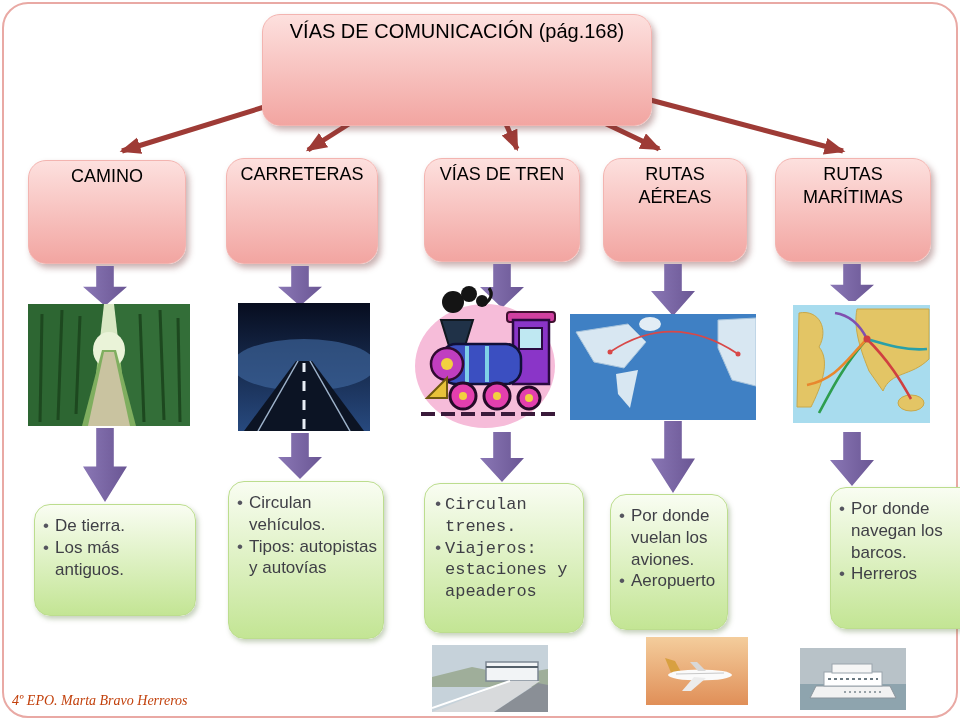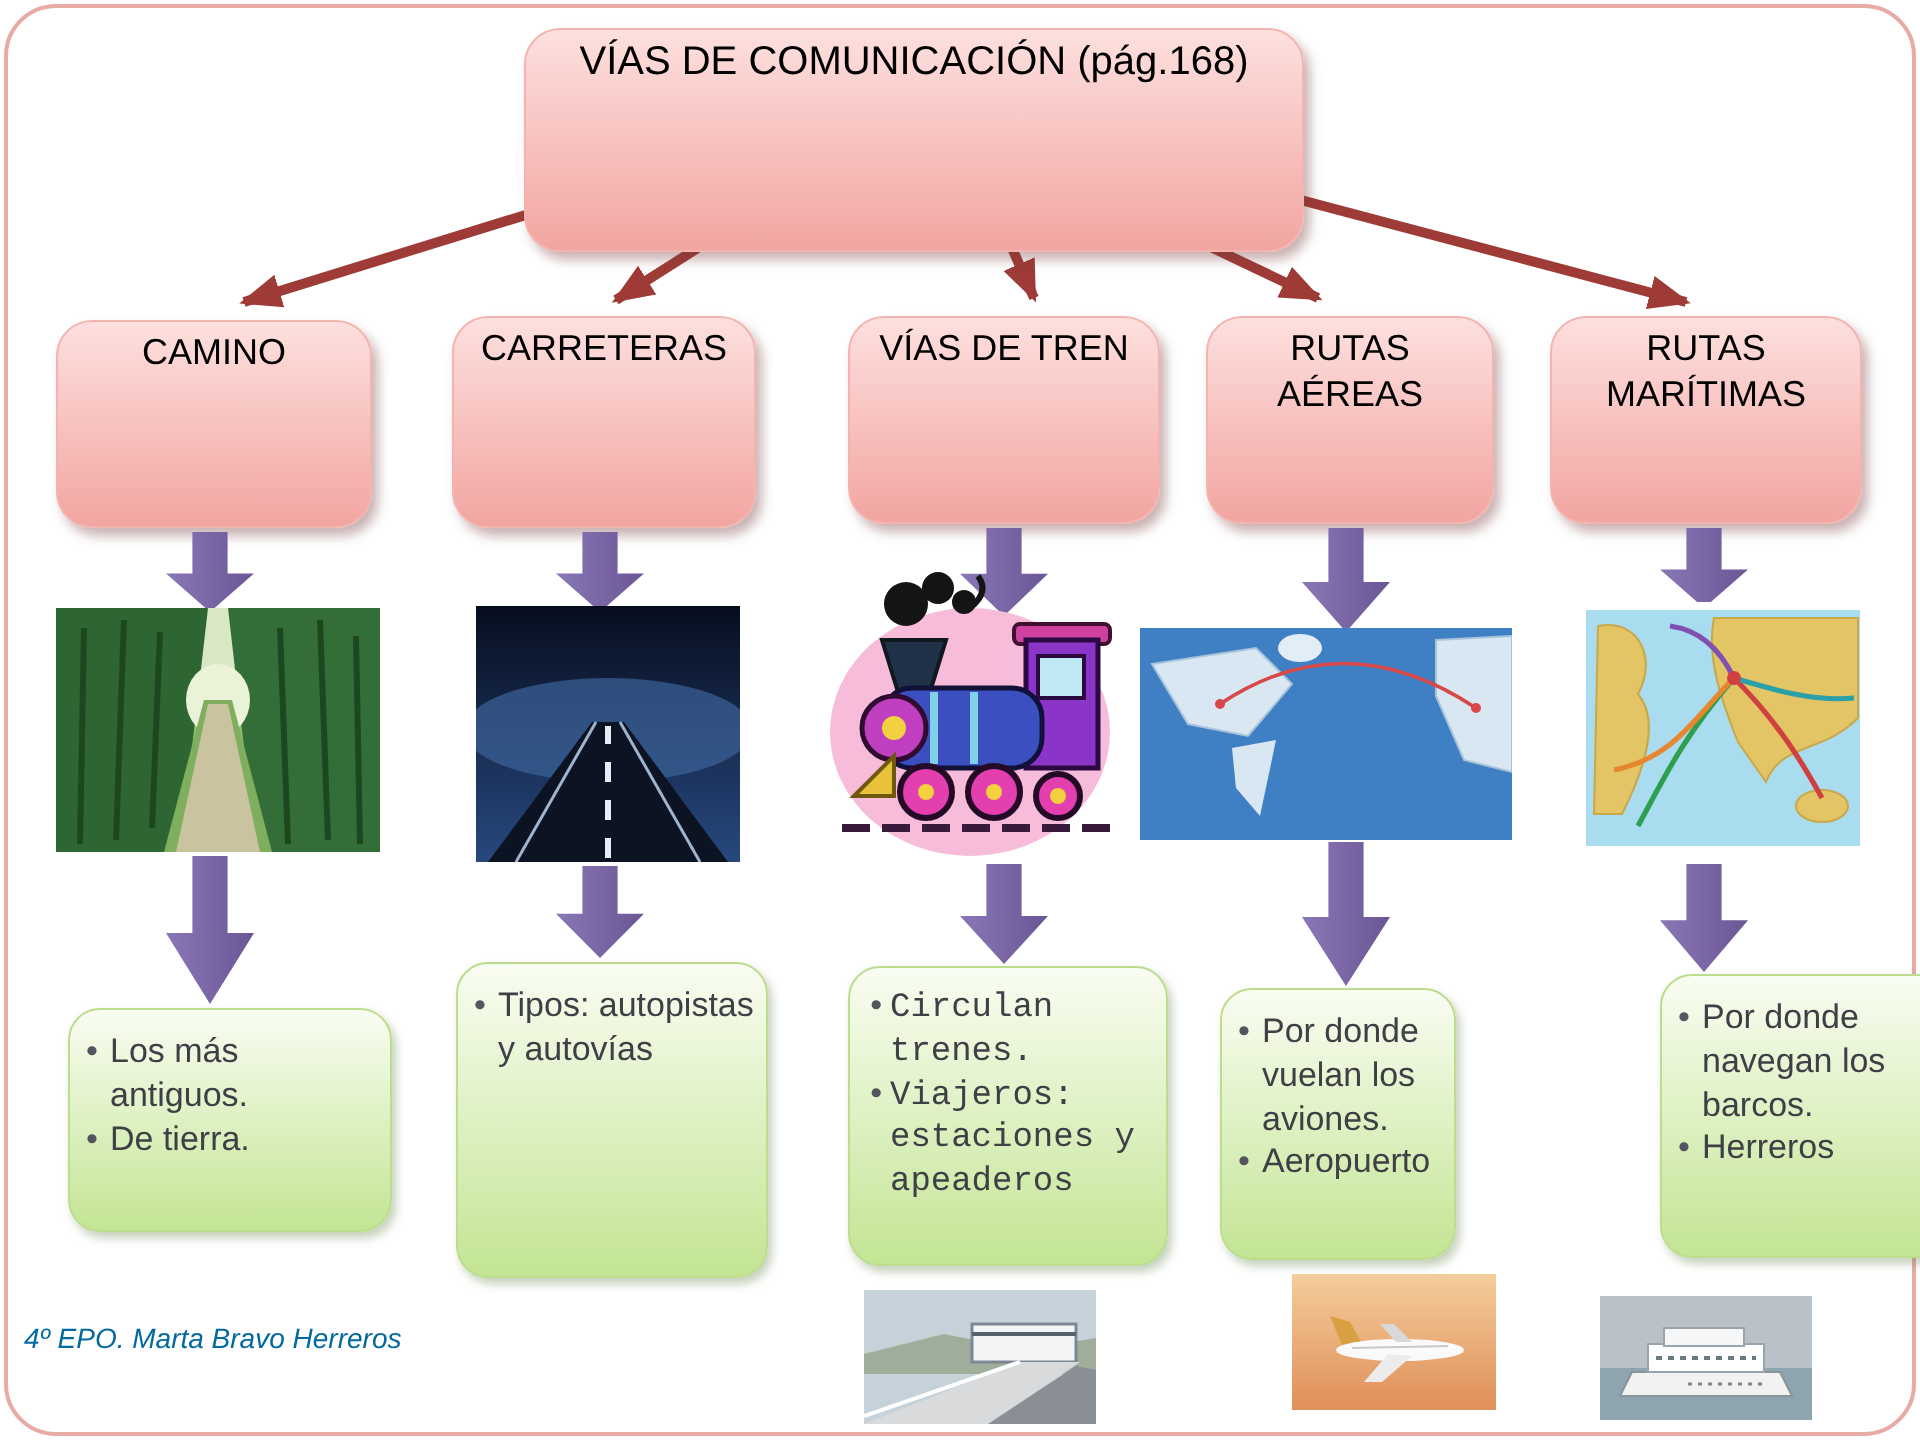--- a/index.html
+++ b/index.html
@@ -25,22 +25,22 @@
 
   .parrow{position:absolute;width:44px;
           background:linear-gradient(90deg,#8a77b5,#6a5694);
           clip-path:polygon(30% 0,70% 0,70% 52%,100% 52%,50% 100%,0 52%,30% 52%);}
 
   .img{position:absolute;}
   .img svg{display:block;width:100%;height:100%;}
 
   .connector-layer{position:absolute;inset:0;pointer-events:none;}
 
-  .footer{position:absolute;left:12px;top:661px;font-family:Liberation Sans, sans-serif;
-          font-style:italic;font-size:14px;color:#0369a1;}
+  .footer{position:absolute;left:12px;top:693px;font-family:Liberation Serif, serif;
+          font-style:italic;font-size:14px;color:#c2410c;}
 </style>
 </head>
 <body>
 
 <div class="slide">
   <div class="frame"></div>
 
   <svg class="connector-layer" width="960" height="720" viewBox="0 0 960 720">
     <defs>
       <marker id="ah" markerWidth="4.6" markerHeight="3.6" refX="3.7" refY="1.7" orient="auto">
@@ -79,22 +79,22 @@
         <line x1="52" y1="12" x2="48" y2="110"></line>
           <line x1="112" y1="10" x2="116" y2="118"></line>
         <line x1="132" y1="6" x2="136" y2="116"></line>
           <line x1="150" y1="14" x2="152" y2="118"></line>
       </g>
     </svg>
   </div>
   <div class="parrow" style="left:83px;top:428px;height:74px;"></div>
   <div class="green" style="left:34px;top:504px;width:162px;height:112px;">
     <ul>
+      <li>De tierra.</li>
       <li>Los más antiguos.</li>
-      <li>De tierra.</li>
     </ul>
   </div>
 
   <div class="node" style="left:226px;top:158px;width:152px;height:106px;">
     <span>CARRETERAS</span>
   </div>
   <div class="parrow" style="left:278px;top:266px;height:40px;"></div>
   <div class="img" style="left:238px;top:303px;width:132px;height:128px;">
     <svg viewBox="0 0 132 128" preserveAspectRatio="none">
       <defs>
@@ -107,20 +107,21 @@
       <ellipse cx="66" cy="62" rx="72" ry="26" fill="#3f679e" opacity="0.65"></ellipse>
       <polygon points="6,128 126,128 74,58 58,58" fill="#0c1424"></polygon>
       <line x1="20" y1="128" x2="60" y2="58" stroke="#9fb4cc" stroke-width="1.5"></line>
       <line x1="112" y1="128" x2="72" y2="58" stroke="#9fb4cc" stroke-width="1.5"></line>
       <line x1="66" y1="126" x2="66" y2="60" stroke="#e8eef5" stroke-width="3" stroke-dasharray="10 9"></line>
     </svg>
   </div>
   <div class="parrow" style="left:278px;top:433px;height:46px;"></div>
   <div class="green" style="left:228px;top:481px;width:156px;height:158px;">
     <ul>
+      <li>Circulan vehículos.</li>
       <li>Tipos: autopistas y autovías</li>
     </ul>
   </div>
 
   <div class="node" style="left:424px;top:158px;width:156px;height:104px;">
     <span>VÍAS DE TREN</span>
   </div>
   <div class="parrow" style="left:480px;top:264px;height:44px;"></div>
   <div class="img" style="left:413px;top:284px;width:152px;height:148px;">
     <svg viewBox="0 0 152 148">

